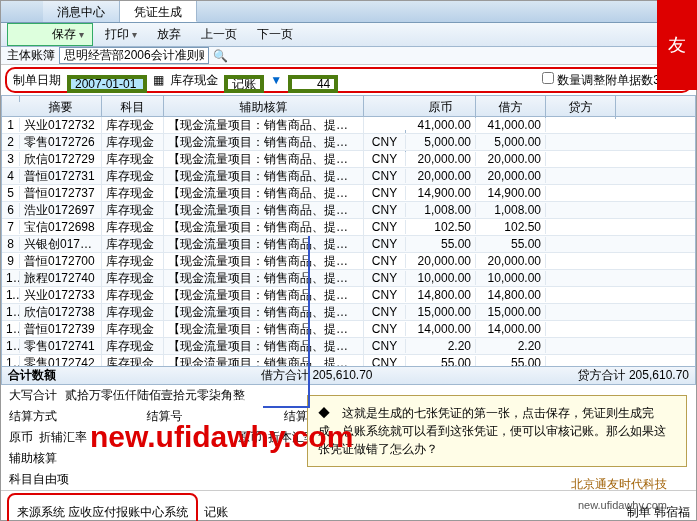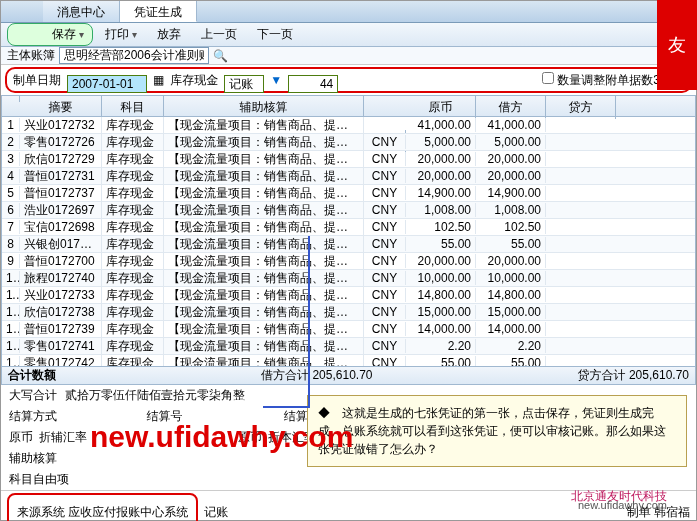--- a/index.html
+++ b/index.html
@@ -6,29 +6,29 @@
 body { background: #fff; width: 697px; height: 521px; overflow: hidden; position: relative; }
 
 .window { width: 697px; height: 521px; display: flex; flex-direction: column; border: 1px solid #999; }
 
 .tabs { display: flex; background: linear-gradient(#d8e6f2, #b8d0e8); border-bottom: 1px solid #7a9ab8; height: 22px; padding-left: 42px; }
 .tab { padding: 3px 14px; border-right: 1px solid #a0b8d0; background: linear-gradient(#e8f0f8, #c8dcf0); cursor: pointer; }
 .tab.active { background: #fff; border-bottom: 1px solid #fff; }
 
 .toolbar { display: flex; align-items: center; background: linear-gradient(#f2f7fc, #dde9f5); border-bottom: 1px solid #a0b8d0; height: 26px; padding: 0 6px; gap: 4px; }
 .tb-btn { padding: 2px 8px; cursor: pointer; display: flex; align-items: center; gap: 3px; }
-.tb-btn.save { border: 1px solid #3a6; background: #dfd; border-radius: 8px; padding-left: 44px; }
+.tb-btn.save { border: 1px solid #3a6; background: #dfd; border-radius: 0; padding-left: 44px; }
 .tb-dd { font-size: 10px; color: #555; }
 
 .context-row { display: flex; align-items: center; background: #f5f9fd; border-bottom: 1px solid #ccc; height: 22px; padding: 0 6px; gap: 4px; }
 .ctx-input { background: #fff; border: 1px solid #7a9ab8; padding: 1px 4px; height: 17px; width: 150px; }
 
 .filter-row { display: flex; align-items: center; border: 2px solid #d00; border-radius: 10px; margin: 2px 4px; padding: 11px 6px; gap: 6px; height: 26px; }
 .f-label { white-space: nowrap; }
-.f-input { border: 1px solid #4d7c0f; padding: 1px 4px; height: 18px; margin-top: 8px; }
+.f-input { border: 4px solid #4d7c0f; padding: 1px 4px; height: 18px; margin-top: 8px; }
 .f-date { width: 80px; background: #b3e5fc; }
 .f-type { width: 40px; }
 .f-num { width: 50px; text-align: right; }
 .f-right { margin-left: auto; display: flex; }
 .chk { width: 12px; height: 12px; }
 
 .header-row { display: flex; background: linear-gradient(#f0f5fb, #dde9f5); border: 1px solid #a0b8d0; height: 22px; align-items: flex-start; }
 .header-row .hc { border-right: 1px solid #a0b8d0; padding: 3px 4px; text-align: center; }
 
 .grid-wrap { flex: 0 0 auto; height: 250px; overflow-y: auto; border: 1px solid #a0b8d0; border-top: none; }
@@ -56,21 +56,21 @@
 .source-row { display: flex; align-items: center; padding: 2px 6px; gap: 6px; }
 .src-oval { border: 2px solid #d00; border-radius: 8px; padding: 9px 8px; }
 
 .status-line { padding: 2px 8px; color: #555; font-size: 11px; }
 
 .callout { position: absolute; right: 10px; top: 395px; width: 380px; background: #fffde7; border: 1px solid #b8a050; padding: 8px 10px; line-height: 1.5; z-index: 10; }
 .callout::before { content: ""; position: absolute; left: -45px; top: -160px; width: 45px; height: 170px; border-right: 2px solid #3355cc; border-bottom: 2px solid #3355cc; }
 
 .wm1 { position: absolute; left: 90px; top: 420px; font-size: 30px; color: #d00; font-weight: bold; font-family: Arial; pointer-events: none; z-index: 20; }
 .wm2 { position: absolute; right: 30px; top: 415px; font-size: 26px; color: rgba(80,150,230,0.6); font-weight: bold; pointer-events: none; z-index: 5;}
-.wm3 { position: absolute; right: 30px; bottom: 16px; font-size: 12px; color: #be185d; pointer-events: none; z-index: 20; }
+.wm3 { position: absolute; right: 30px; bottom: 28px; font-size: 12px; color: #a16207; pointer-events: none; z-index: 20; }
 .wm4 { position: absolute; right: 30px; bottom: 10px; font-size: 11px; color: #555; pointer-events: none; z-index: 20; }
 
 .logo-right { position: absolute; right: 0; top: 0; width: 40px; height: 90px; background: #d00; color: #fff; display: flex; flex-direction: column; align-items: center; justify-content: center; font-size: 18px; z-index: 3; }
 </style>
 </head>
 <body>
 
 <div class="window">
 
   <div class="tabs">

